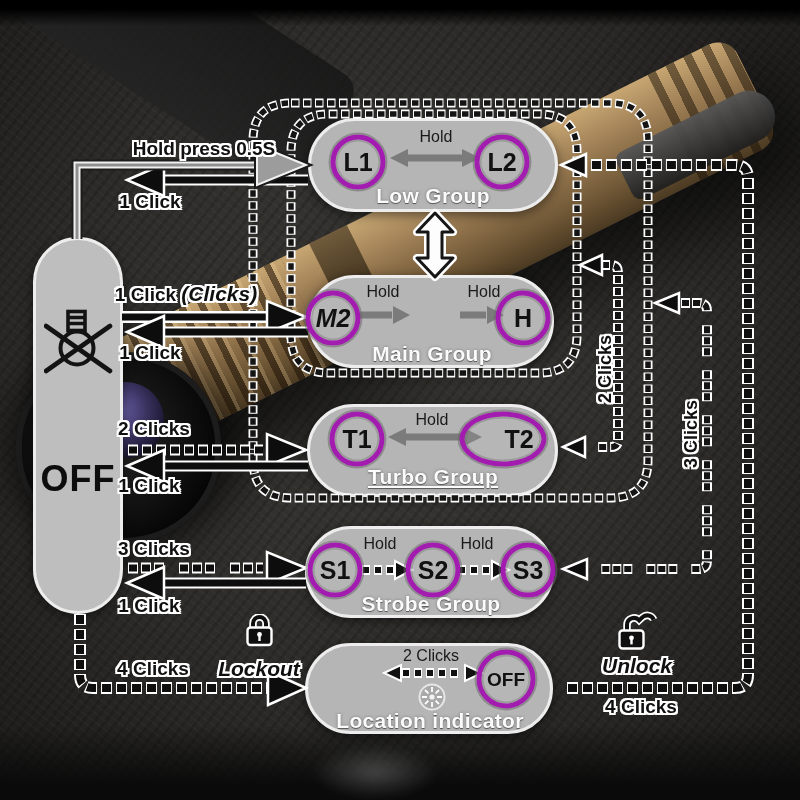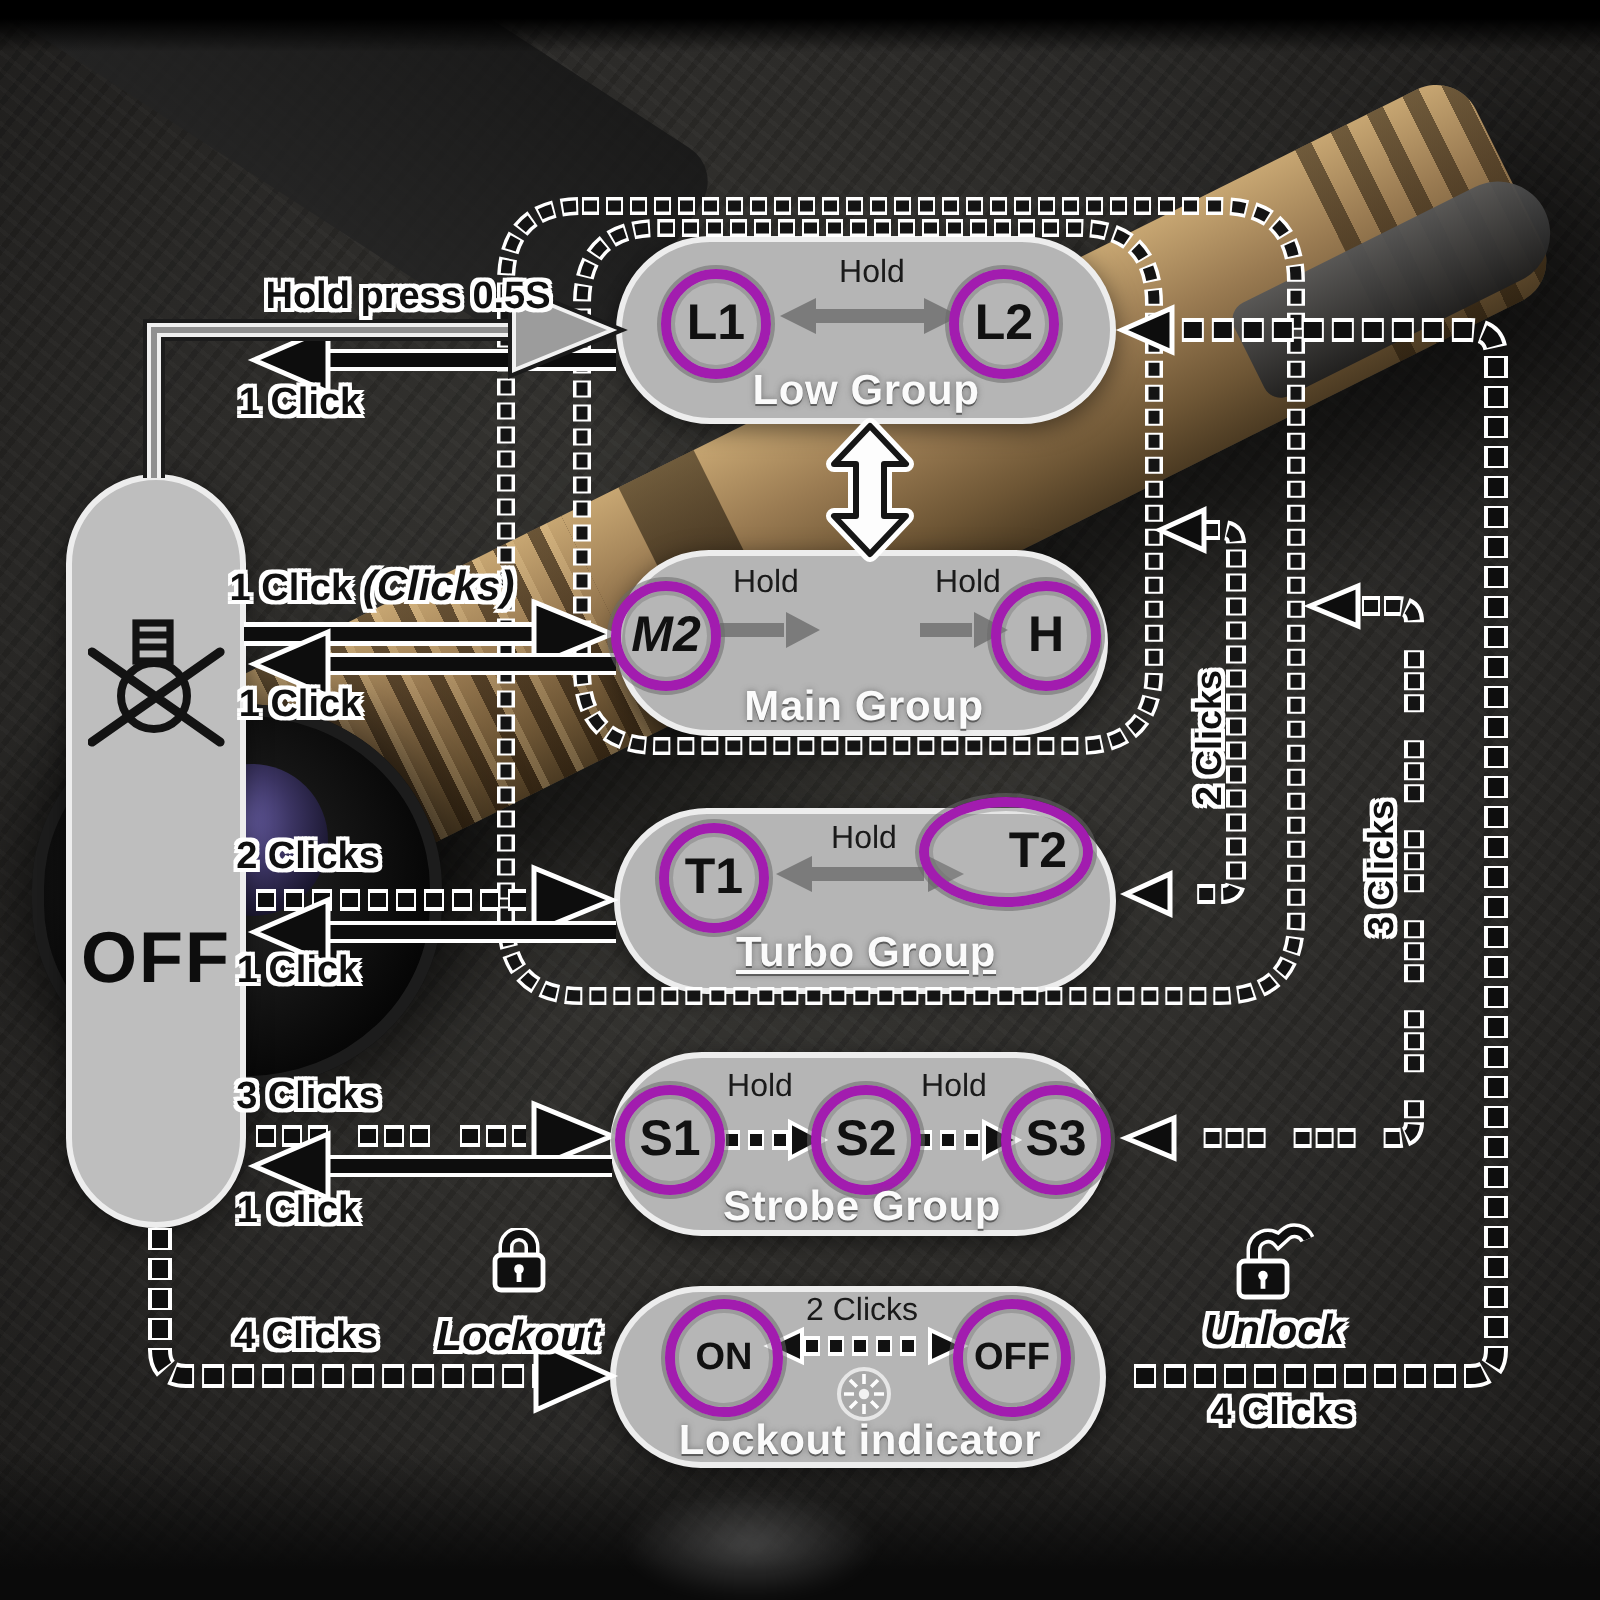--- a/index.html
+++ b/index.html
@@ -231,35 +231,34 @@
   <div class="hold" style="left:436px;top:137px;">Hold</div>
   <div class="gtitle" style="left:433px;top:196px;">Low Group</div>
 
   <div class="mode m46" style="left:333px;top:318px;font-style:italic;">M2</div>
   <div class="mode m46" style="left:523px;top:318px;">H</div>
   <div class="hold" style="left:383px;top:292px;">Hold</div>
   <div class="hold" style="left:484px;top:292px;">Hold</div>
   <div class="gtitle" style="left:432px;top:354px;">Main Group</div>
 
   <div class="mode m46" style="left:357px;top:439px;">T1</div>
-  <div class="mode m46" style="left:503px;top:426px;padding-left:32px;">T2</div>
+  <div class="mode m46" style="left:503px;top:439px;padding-left:32px;">T2</div>
   <div class="hold" style="left:432px;top:420px;">Hold</div>
   <div class="gtitle" style="left:433px;top:477px;text-decoration:underline;">Turbo Group</div>
 
   <div class="mode m46" style="left:335px;top:570px;">S1</div>
   <div class="mode m46" style="left:433px;top:570px;">S2</div>
   <div class="mode m46" style="left:528px;top:570px;text-align:right;">S3</div>
   <div class="hold" style="left:380px;top:544px;">Hold</div>
   <div class="hold" style="left:477px;top:544px;">Hold</div>
   <div class="gtitle" style="left:431px;top:604px;">Strobe Group</div>
 
-  <div class="mode m50" style="left:362px;top:679px;">ON</div>
   <div class="mode m50" style="left:506px;top:679px;">OFF</div>
   <div class="hold" style="left:431px;top:656px;">2 Clicks</div>
-  <div class="gtitle" style="left:430px;top:721px;">Lockout indicator</div>
+  <div class="gtitle" style="left:430px;top:721px;">Location indicator</div>
   <svg class="icon" style="left:416px;top:681px;" width="32" height="32" viewBox="0 0 32 32">
     <circle cx="16" cy="16" r="12.5" fill="#a9a9a9" stroke="#e6e6e6" stroke-width="2"></circle>
     <g stroke="#fdfdfd" stroke-width="1.8">
       <path d="M16,6 V11 M16,21 V26 M6,16 H11 M21,16 H26 M9,9 L12.4,12.4 M19.6,19.6 L23,23 M23,9 L19.6,12.4 M12.4,19.6 L9,23"></path>
     </g>
     <circle cx="16" cy="16" r="2.6" fill="#f2f2f2"></circle>
   </svg>
 
   <div class="lbl" style="left:183px;top:149px;margin-left:21px;">Hold press 0.5S</div>
   <div class="lbl" style="left:150px;top:202px;">1 Click</div>

